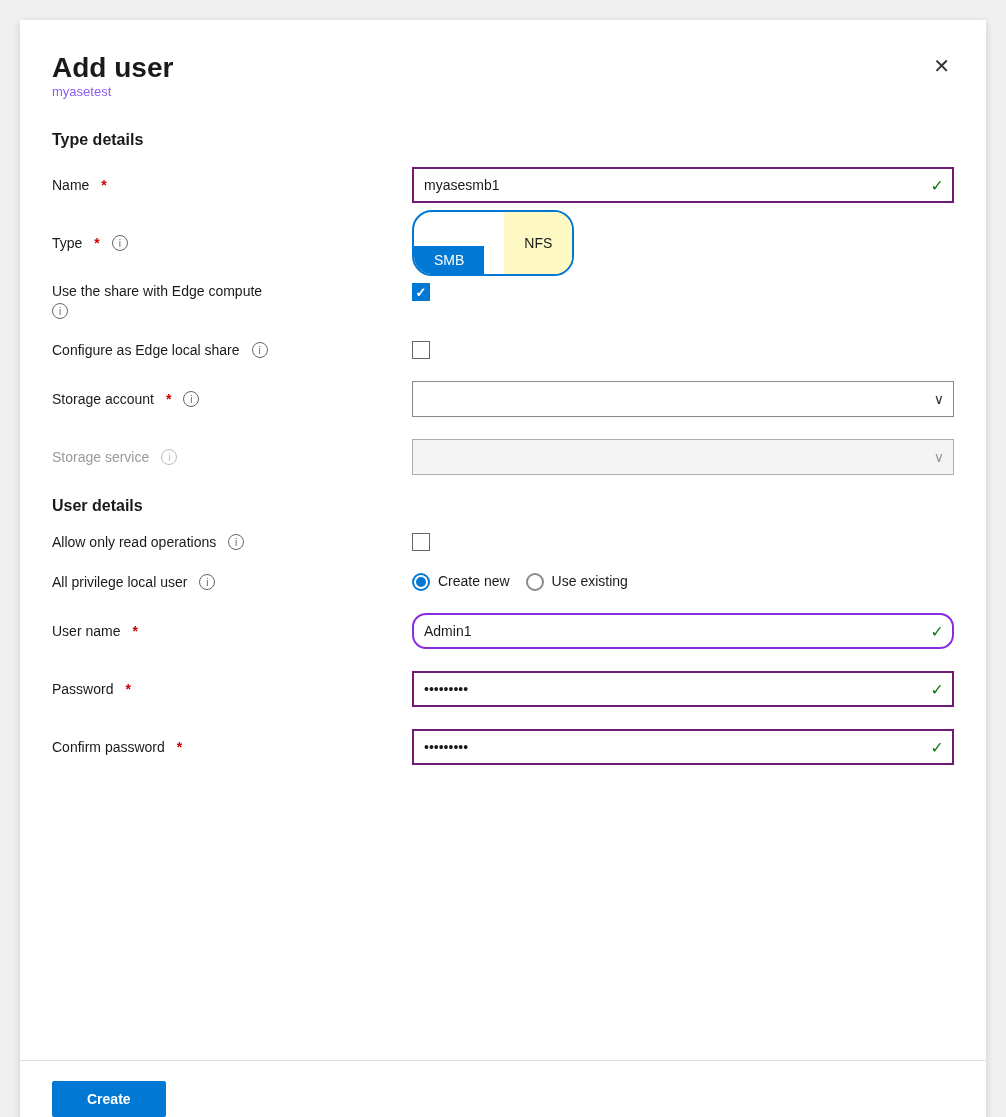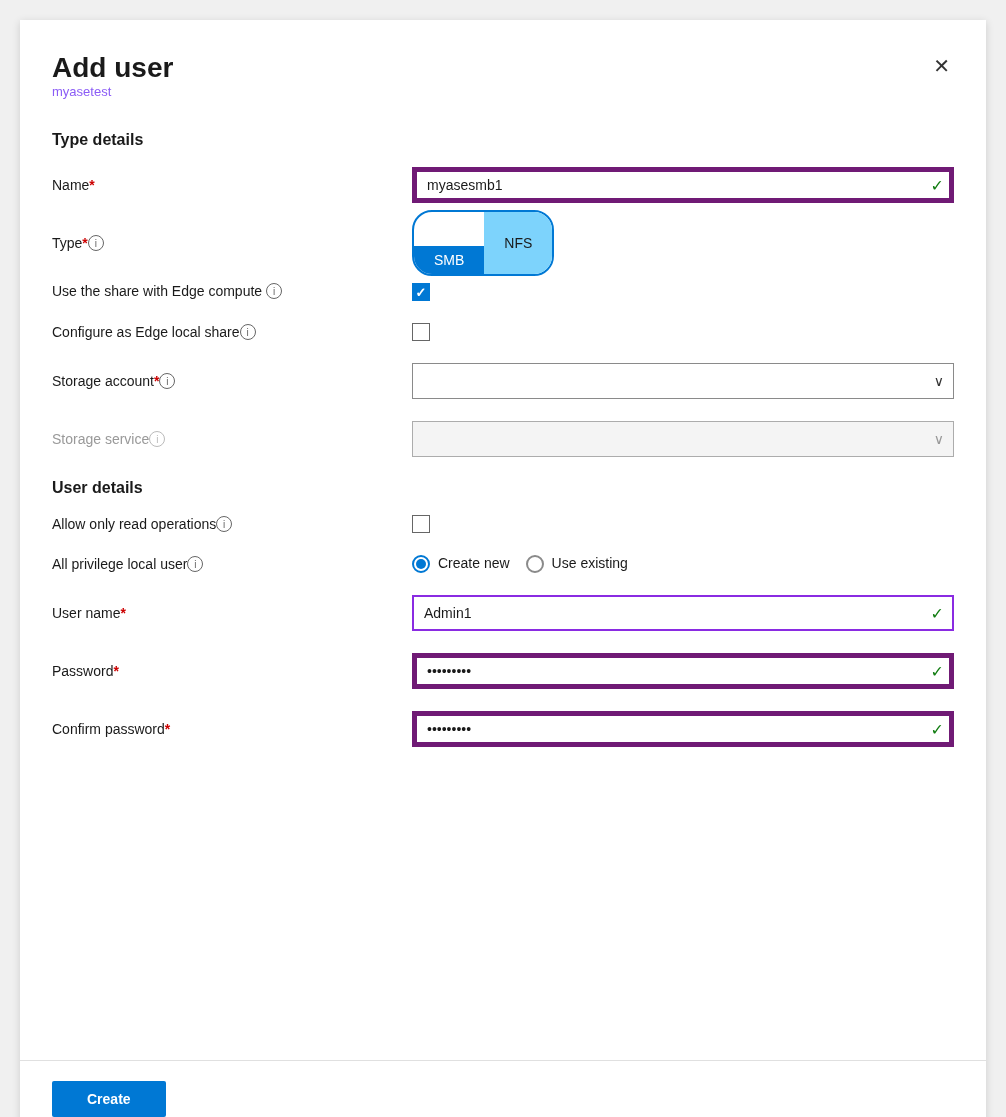--- a/index.html
+++ b/index.html
@@ -59,21 +59,21 @@
     .form-row.top-align {
       align-items: flex-start;
     }
     .label-col {
       width: 360px;
       flex-shrink: 0;
       font-size: 14px;
       color: #1a1a1a;
       display: flex;
       align-items: flex-end;
-      gap: 0;
+      gap: 12px;
     }
     .label-col .required {
       color: #c00;
       font-weight: 700;
     }
     .info-icon {
       width: 16px;
       height: 16px;
       border: 1px solid #666;
       border-radius: 50%;
@@ -89,29 +89,30 @@
       flex: 1;
     }
     .text-input-wrapper {
       position: relative;
       display: flex;
       align-items: center;
     }
     .text-input {
       width: 100%;
       height: 36px;
-      border: 5px solid #701a75;
+      border: 2px solid #701a75;
       padding: 0 36px 0 10px;
       font-size: 14px;
       color: #1a1a1a;
       outline: none;
     }
     .text-input.focused {
       border-color: #8a2be2;
       border-width: 2px;
+      border-radius: 14px;
     }
     .check-icon {
       position: absolute;
       right: 10px;
       color: #107c10;
       font-size: 16px;
     }
     .toggle-group {
       display: flex;
       align-items: center;
@@ -129,22 +130,23 @@
       cursor: pointer;
       border: none;
       outline: none;
     }
     .toggle-option.active {
       background: #0078d4;
       color: #fff;
       margin-top: 34px;
     }
     .toggle-option.inactive {
-      background: #7dd3fc;
-      color: #1a1a1a;
+      background: #fef9c3;
+      color: #1a1a1a;
+      margin-left: 20px;
     }
     .checkbox-wrapper {
       display: flex;
       align-items: center;
     }
     .checkbox-custom {
       width: 18px;
       height: 18px;
       border: 1px solid #666;
       background: #fff;
@@ -227,21 +229,21 @@
       height: 10px;
       border-radius: 50%;
       background: #0078d4;
     }
     .radio-label {
       font-size: 14px;
       color: #1a1a1a;
     }
     .label-stack {
       display: flex;
-      flex-direction: row;
+      flex-direction: column;
       gap: 4px;
     }
     .label-info {
       display: flex;
       align-items: center;
       gap: 6px;
     }
     .footer {
       position: absolute;
       bottom: 0;

